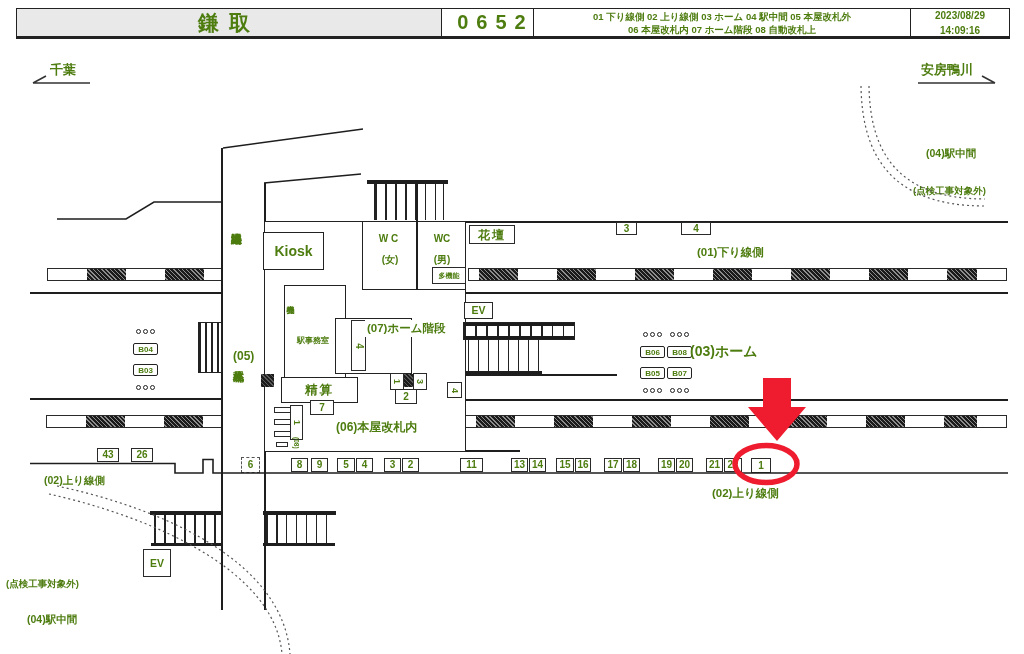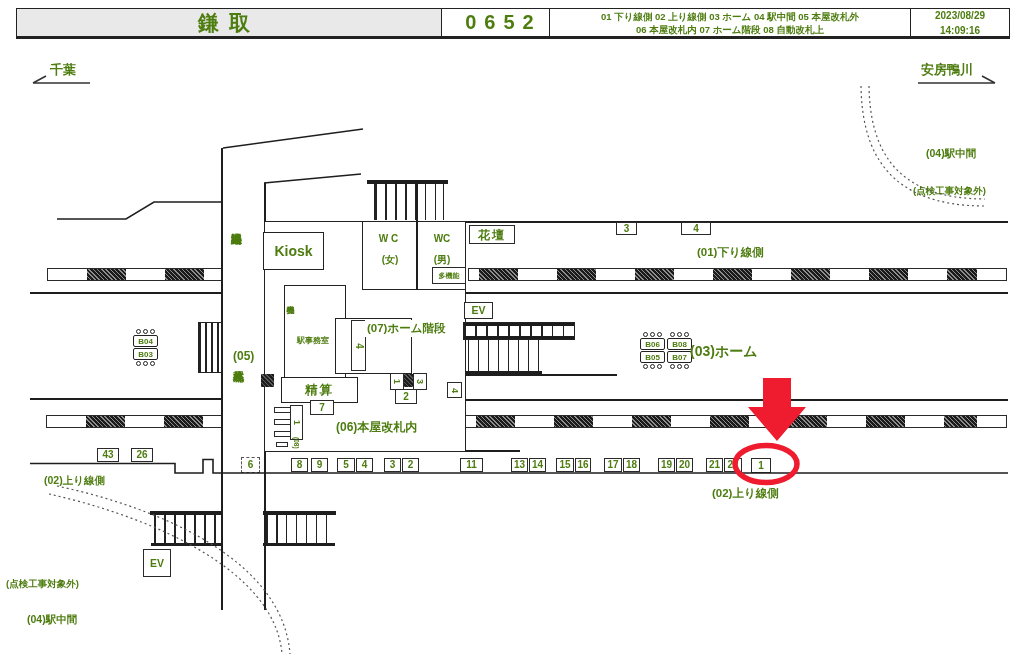--- a/index.html
+++ b/index.html
@@ -22,24 +22,24 @@
   .dark{background-color:#1c1c1c;
     background-image:repeating-linear-gradient(45deg,#5a5a5a 0 1px,rgba(0,0,0,0) 1px 3px)}
   .vtext{writing-mode:vertical-rl;text-orientation:upright;font-weight:600;line-height:1.05}
   .esc{border:1.6px solid #222;background-color:#fff;
     background-image:linear-gradient(180deg,#1c1c1c 0 3px,rgba(0,0,0,0) 3px calc(100% - 3px),#1c1c1c calc(100% - 3px) 100%),
                      repeating-linear-gradient(90deg,#222 0 1.5px,rgba(0,0,0,0) 1.5px 11px)}
   .header{left:16px;top:8px;width:994px;height:31px;border:1.6px solid #222;border-bottom-width:3px;display:flex;background:#fff}
   .hcell{border-right:1.6px solid #222;display:flex;flex-direction:column;align-items:center;justify-content:center;height:100%;box-sizing:border-box}
   .hcell:last-child{border-right:none}
   .station{width:425px;background:#e9e9e9;font-size:21px;font-weight:bold;letter-spacing:10px}
-  .code{width:108px;font-size:20px;font-weight:600;letter-spacing:8px;padding-left:16px}
+  .code{width:92px;font-size:20px;font-weight:600;letter-spacing:8px;padding-left:16px}
   .legend{flex:1;font-size:9.5px;font-weight:600;line-height:13px;text-align:left}
   .dt{width:98px;font-size:10px;font-weight:700;line-height:15px;text-align:left}
-  .bench{display:flex;flex-direction:column;gap:1px}
+  .bench{display:flex;flex-direction:column;gap:9px}
   .dots{display:flex;gap:2px;justify-content:center}
   .dot{width:5px;height:5px;border:1px solid #222;border-radius:50%;background:#fff;box-sizing:border-box}
   .bcell{width:25px;height:12px;border:1.5px solid #222;border-radius:2px;background:#fff;display:flex;
          align-items:center;justify-content:center;font-size:8px;font-weight:bold;margin:0 auto;box-sizing:border-box}
   .rot{transform:rotate(90deg);display:inline-block}
   svg.overlay{position:absolute;left:0;top:0;z-index:40;pointer-events:none}
 </style>
 </head>
 <body>
 

